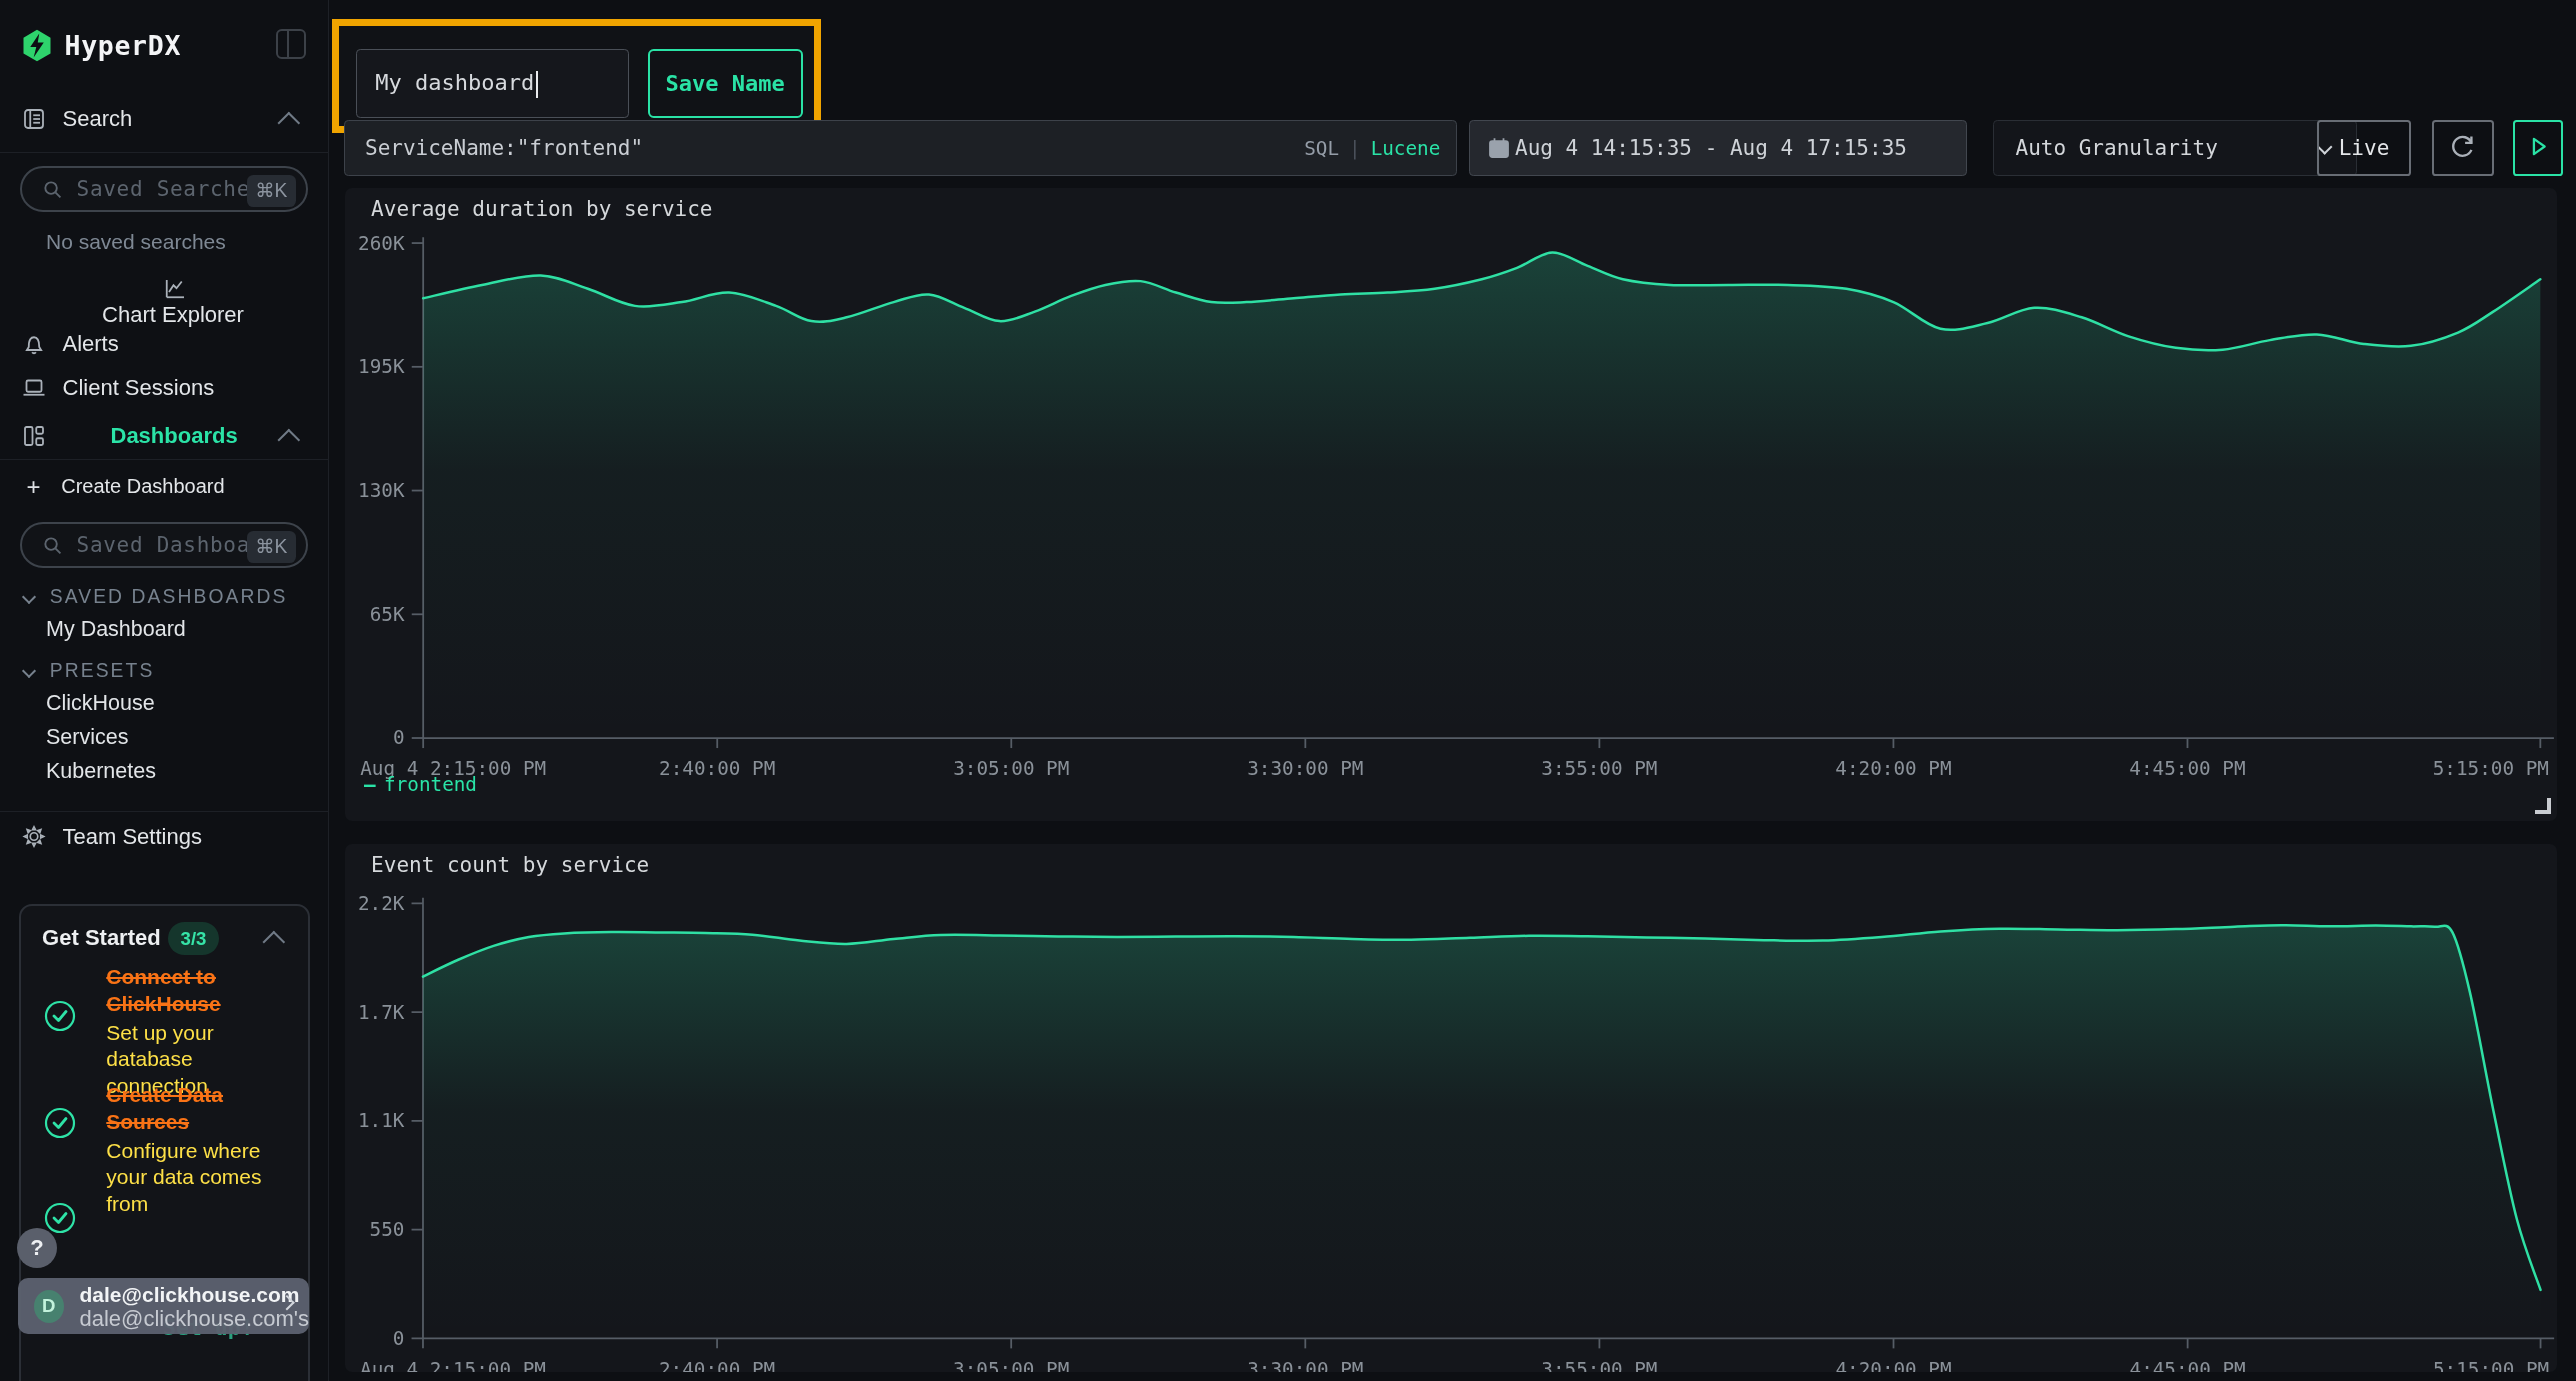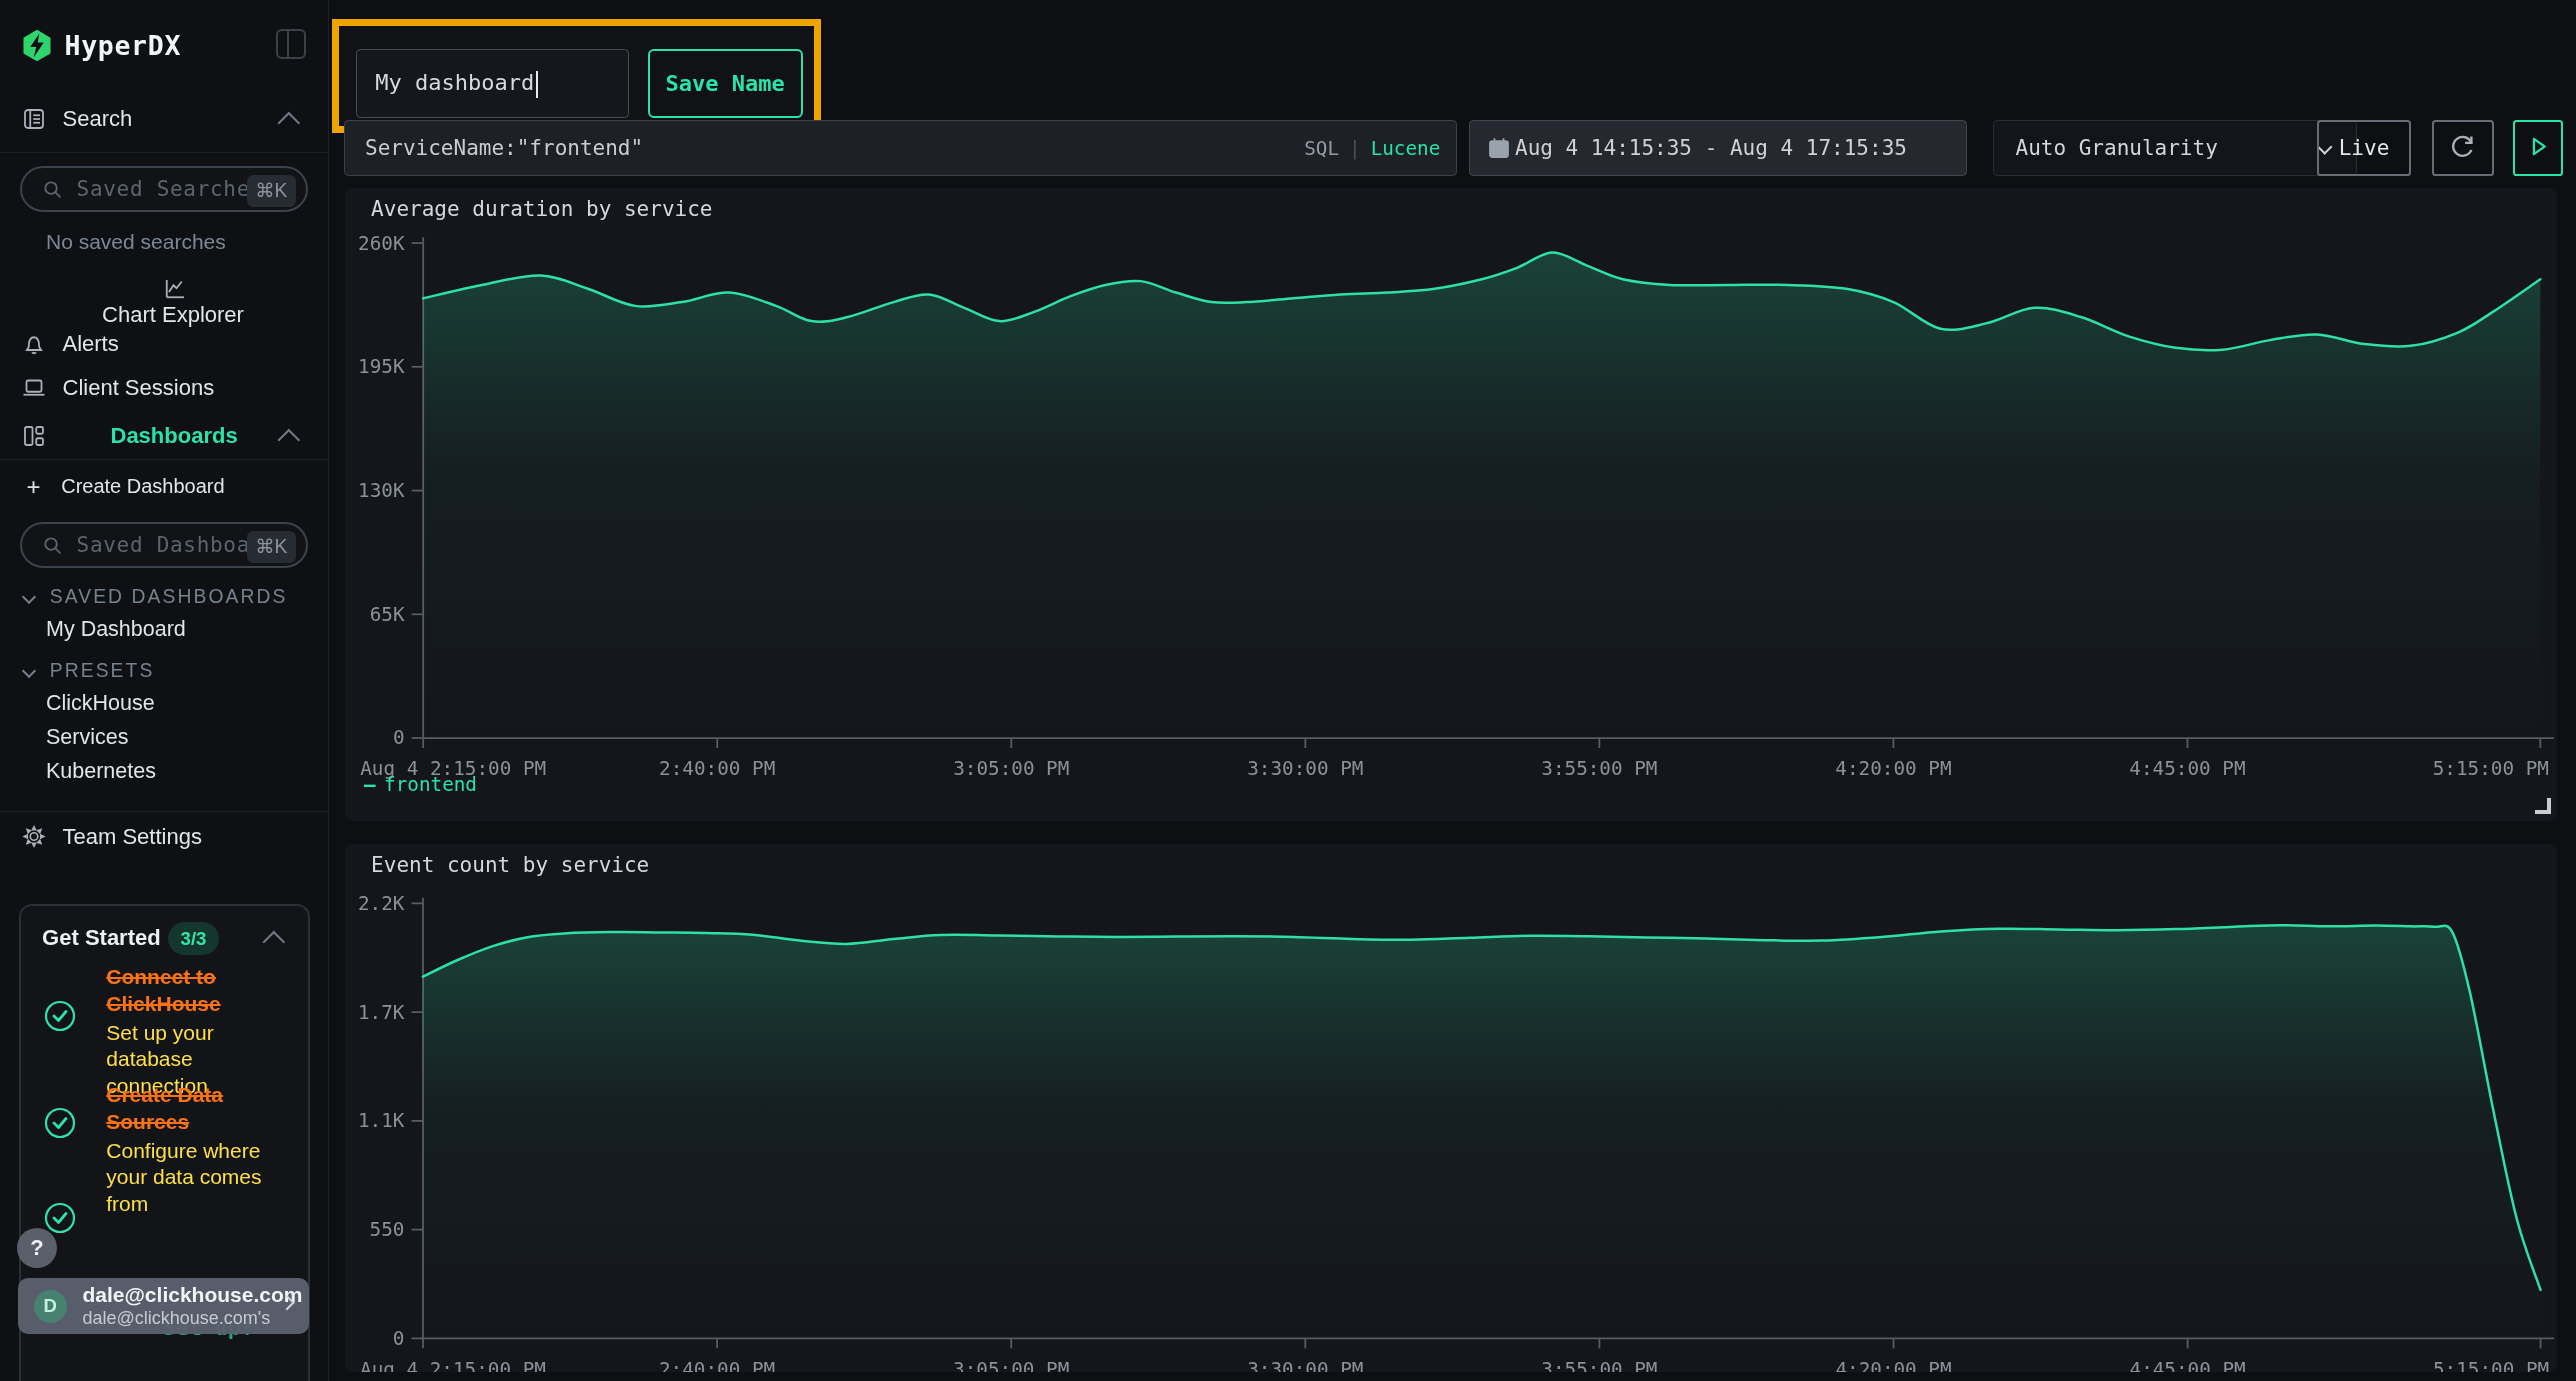--- a/index.html
+++ b/index.html
@@ -59,21 +59,21 @@
 
   #help-bubble { position:absolute; left:17px; top:1228px; width:40px; height:40px; border-radius:50%;
                  background:#5a5f6b; color:#edeff2; font-weight:bold; font-size:22px; display:flex;
                  align-items:center; justify-content:center; z-index:3; }
   #user-card { position:absolute; left:18px; top:1278px; width:291px; height:56px; border-radius:10px;
                background:rgba(92,97,110,0.96); z-index:2; display:flex; align-items:center; }
   .uc-avatar { width:33px; height:33px; border-radius:50%; background:#47816f; color:#c2f2dc;
                font-weight:bold; font-size:18.6px; display:flex; align-items:center; justify-content:center; margin-left:15.7px; }
   .uc-texts { margin-left:15.7px; }
   .uc-name { font-size:21px; font-weight:bold; color:#f2f4f6; line-height:24px; }
-  .uc-sub { font-size:18px; color:#c6cad1; line-height:23px; }
+  .uc-sub { font-size:22px; color:#c6cad1; line-height:23px; }
   .uc-chev { position:absolute; right:17px; top:18.6px; width:11.4px; height:11.4px;
              border-left:2.1px solid #d2d6dc; border-top:2.1px solid #d2d6dc; transform:rotate(135deg); }
 
   
   #main { position:absolute; left:331px; top:0; width:2245px; height:1381px; }
 
   #name-box { position:absolute; left:0.7px; top:19.3px; width:489px; height:114px;
               border:7.2px solid #f0a400; background:#101216; }
   #name-input { position:absolute; left:17px; top:23px; width:273px; height:69px; background:#15171c;
                 border:1.4px solid #4a4f57; border-radius:4.3px; display:flex; align-items:center; }

